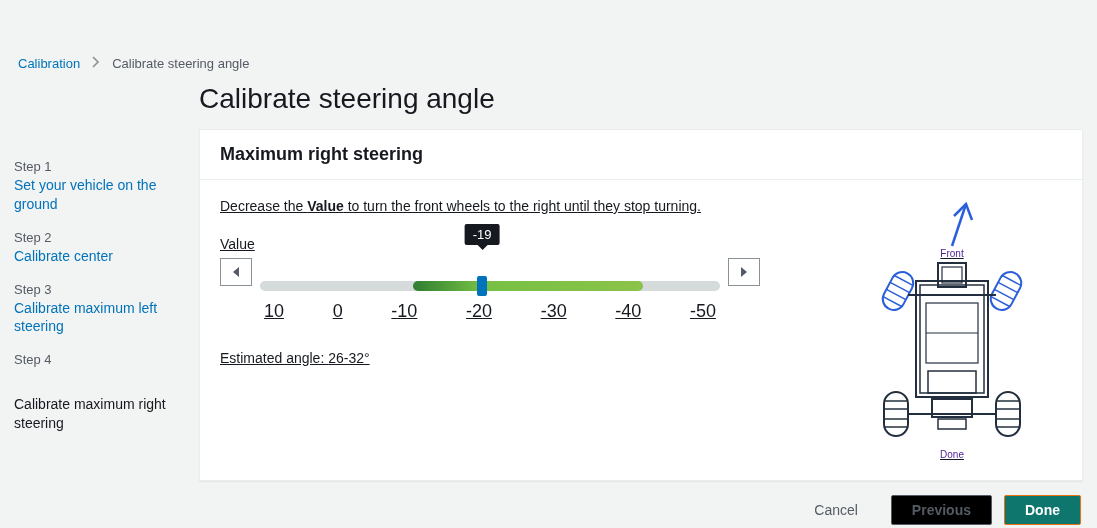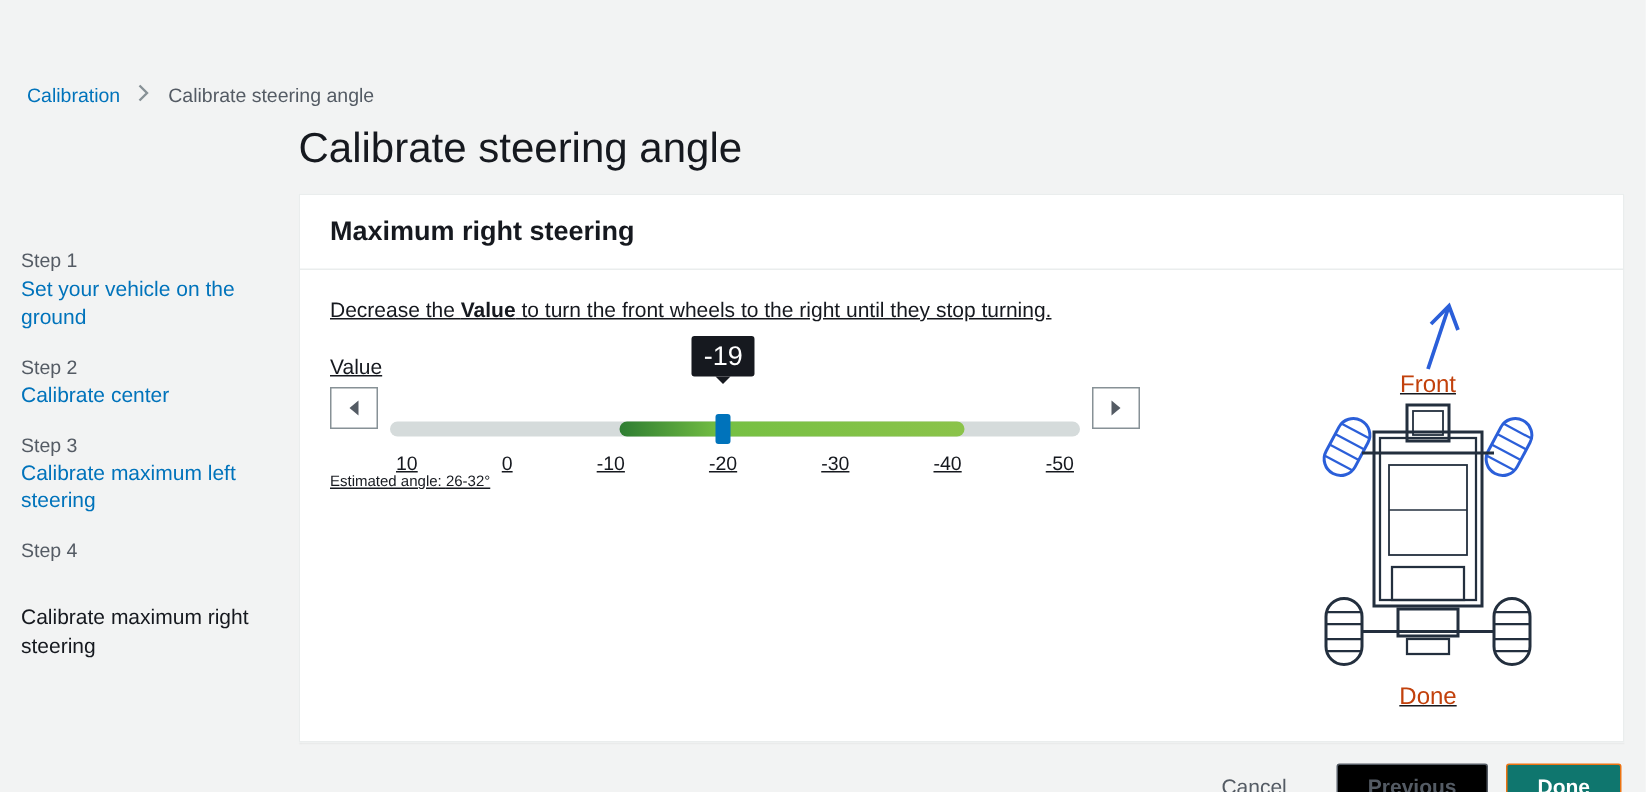--- a/index.html
+++ b/index.html
@@ -126,54 +126,55 @@
     border-radius: 2px;
     transform: translateX(-50%);
     cursor: grab;
   }
   .tooltip {
     position: absolute;
     transform: translateX(-50%);
     top: -34px;
     background: #16191f;
     color: #fff;
-    font-size: 18px;
+    font-size: 13px;
     padding: 3px 8px;
     border-radius: 2px;
     white-space: nowrap;
   }
   .tooltip::after {
     content: "";
     position: absolute;
     left: 50%; transform: translateX(-50%);
     top: 100%;
     border: 5px solid transparent;
     border-top-color: #16191f;
   }
   .ticks {
     display: flex;
     justify-content: space-between;
     margin-top: 10px;
     padding: 0 4px;
-    font-size: 13px;
+    font-size: 18px;
     color: #16191f;
   }
   .est {
-    font-size: 10px;
+    margin-top: 28px;
+    font-size: 14px;
   }
   
   .diagram {
     width: 220px;
     text-align: center;
     padding-top: 0;
   }
   .diagram svg { display:block; margin: 0 auto; }
   .dlabel {
-    font-size: 16px;
-    color: #c2410c;
+    font-size: 10px;
+    color: #4c1d95;
   }
   
   .actions {
     display: flex;
     justify-content: flex-end;
     align-items: center;
     gap: 12px;
     padding: 14px 2px 0 0;
   }
   .btn {

